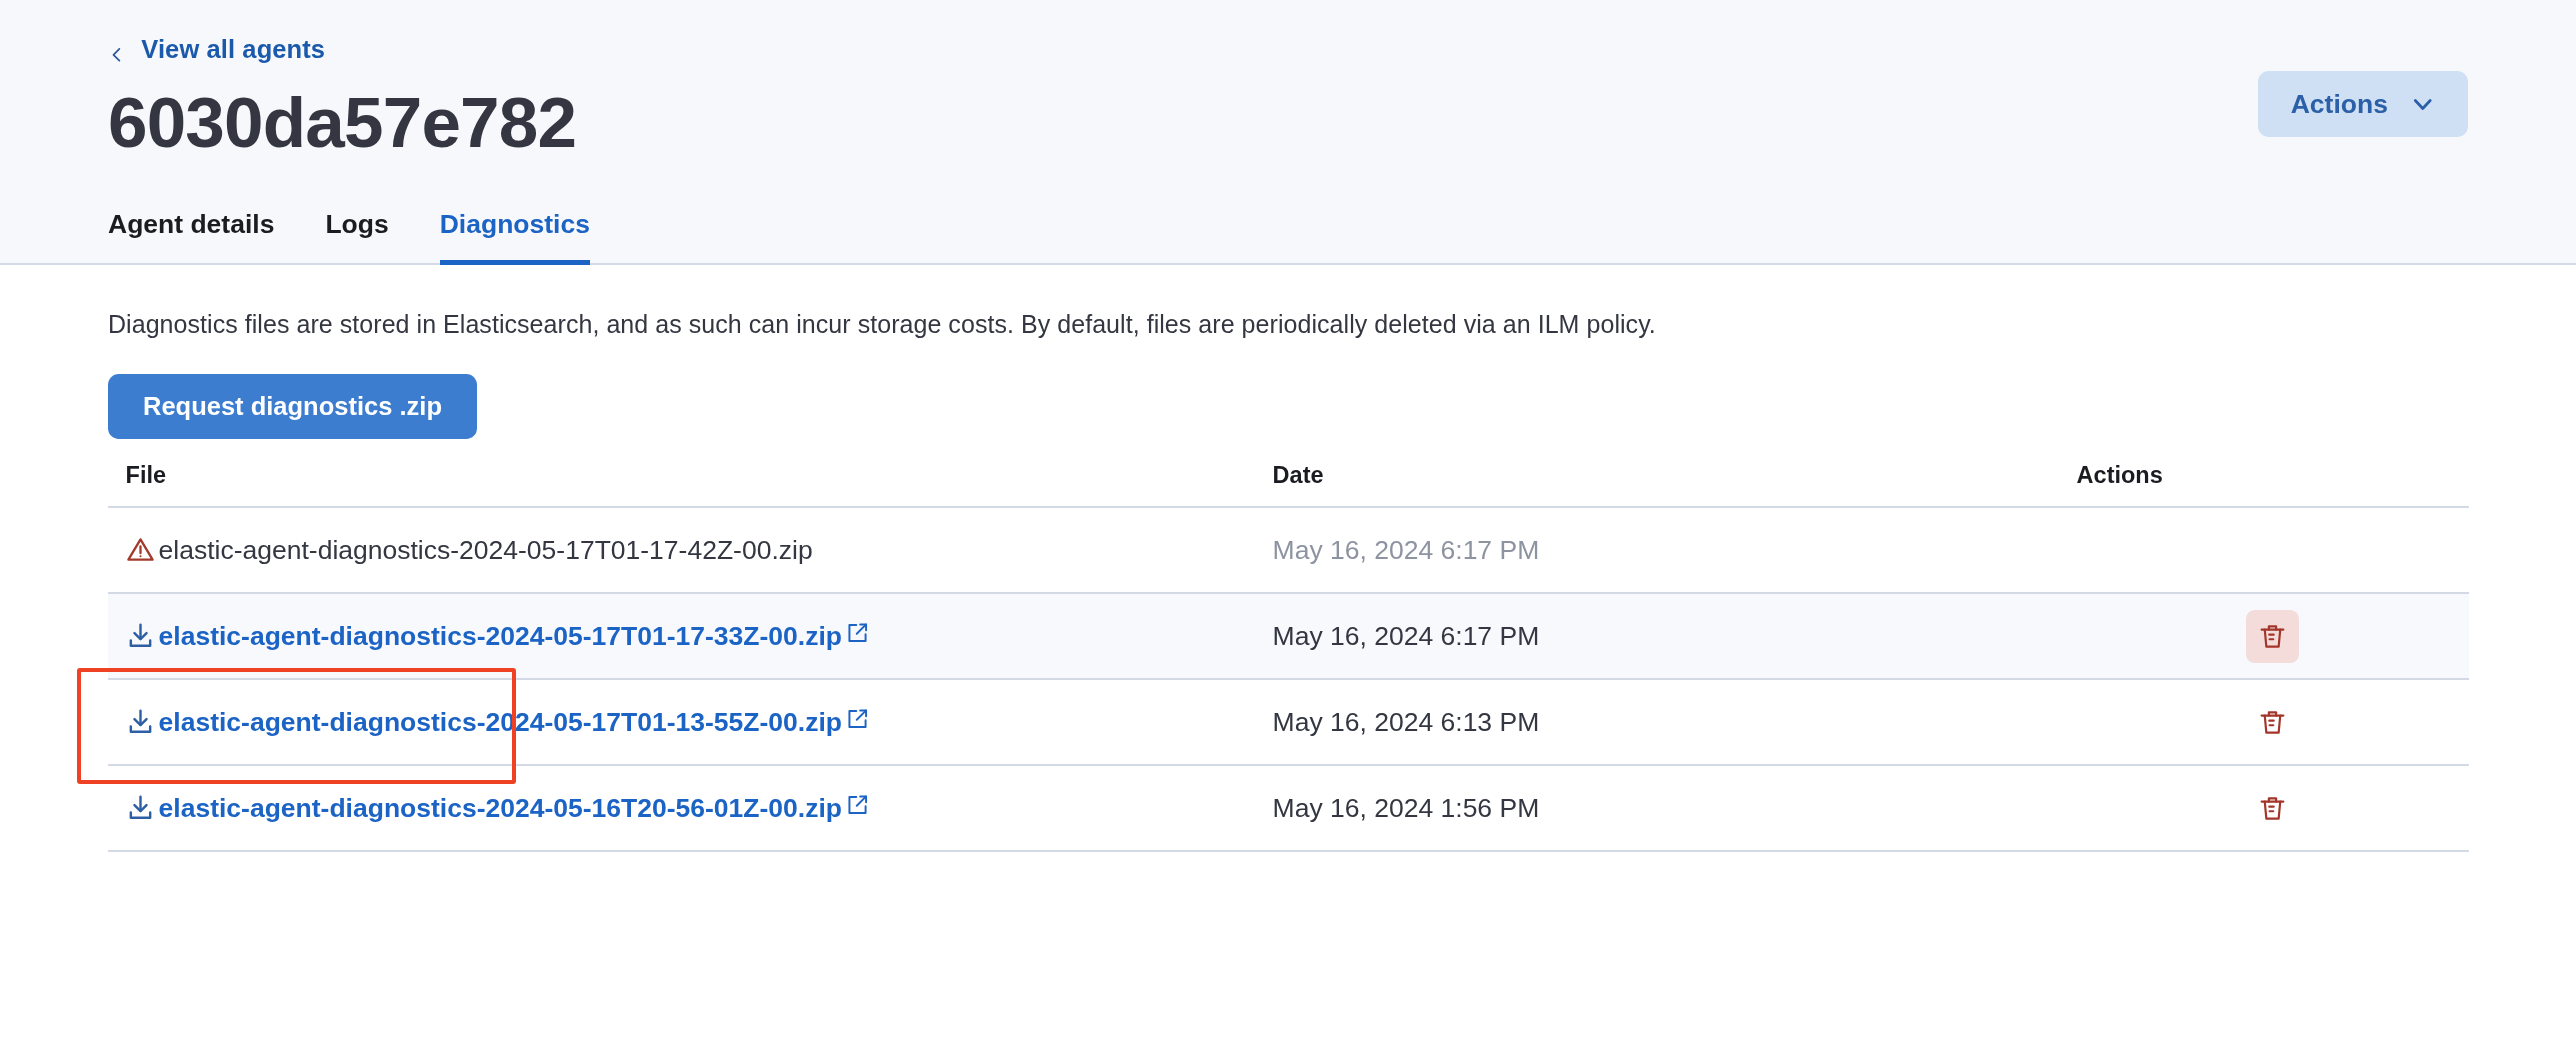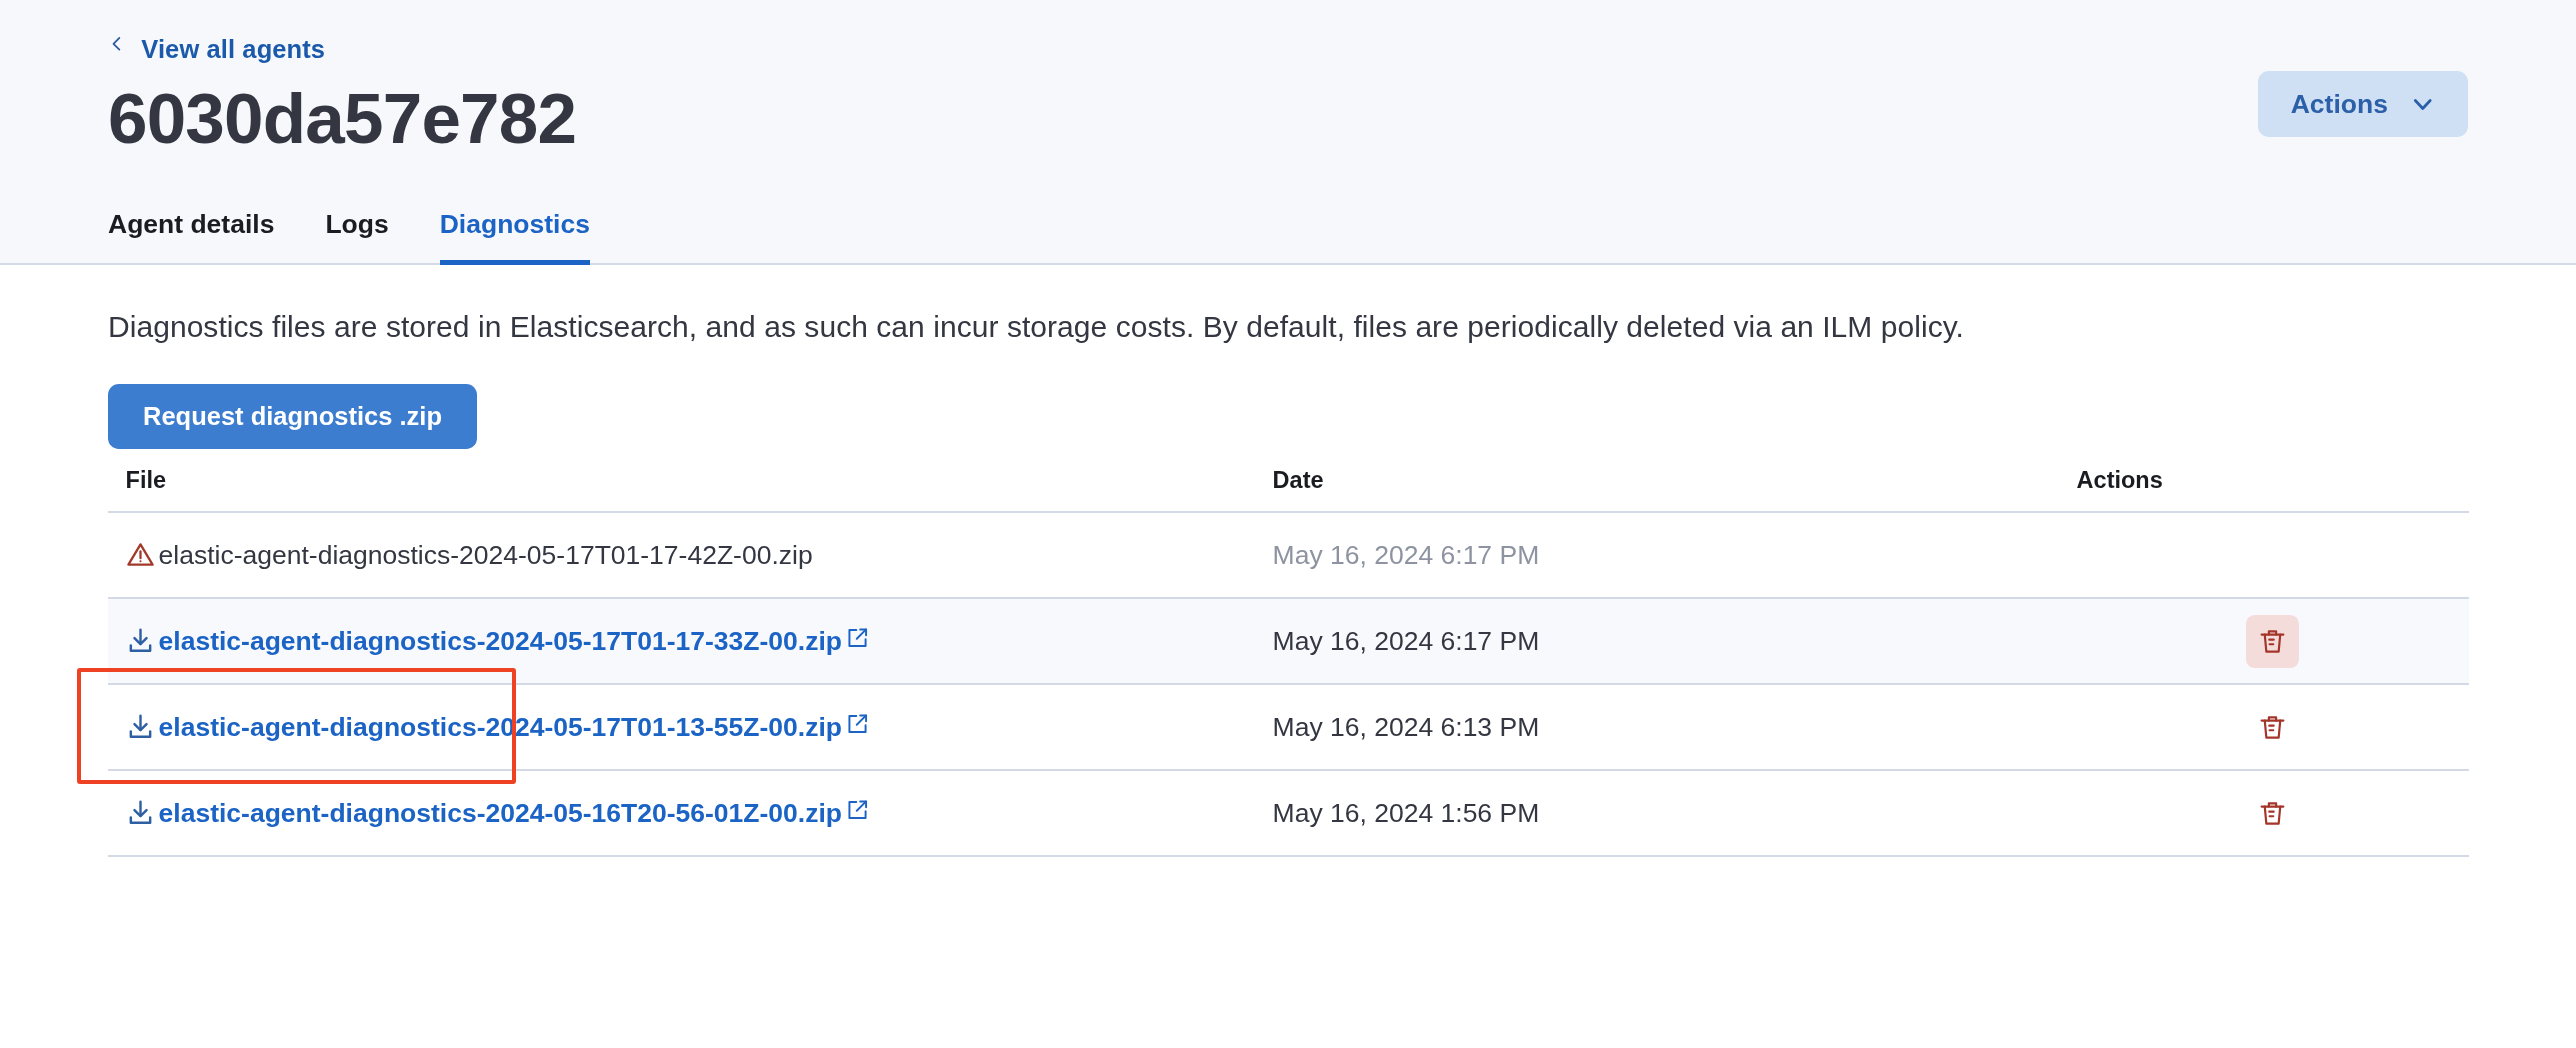--- a/index.html
+++ b/index.html
@@ -15,21 +15,21 @@
   
   .header {
     position: relative;
     background: #F7F8FC;
     height: 265px;
     border-bottom: 2px solid #D3DAE6;
     padding: 0 108px;
   }
   .breadcrumb {
     display: inline-flex;
-    align-items: flex-start;
+    align-items: flex-end;
     gap: 15.7px;
     margin-top: 35px;
     cursor: pointer;
   }
   .breadcrumb .chev {
     display: block;
     width: 17.6px; height: 17.6px;
     color: #2C5899;
   }
   .breadcrumb-label {
@@ -90,29 +90,28 @@
     font-weight: 700;
     font-family: inherit;
     cursor: pointer;
   }
   .actions-btn .caret { display: block; width: 25.5px; height: 25.5px; }
 
   
   .body { padding: 0 108px; position: relative; }
   .desc {
     margin-top: 45px;
-    font-size: 30px;
+    font-size: 25px;
     color: #343741;
     letter-spacing: 0.05px;
   }
 
   .toolbar {
     margin-top: 35px;
     display: flex;
-    align-items: center;
     justify-content: space-between;
     height: 74px;
   }
   .req-btn {
     background: #3C7DD0;
     color: #ffffff;
     border: none;
     border-radius: 10.8px;
     padding: 0 35px;
     height: 65px;

